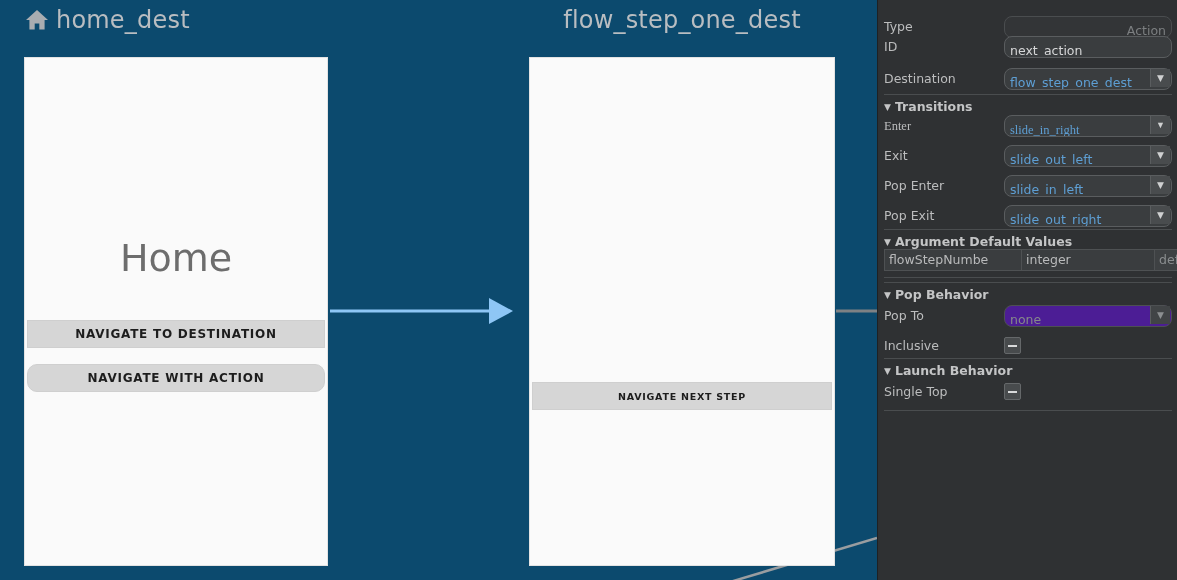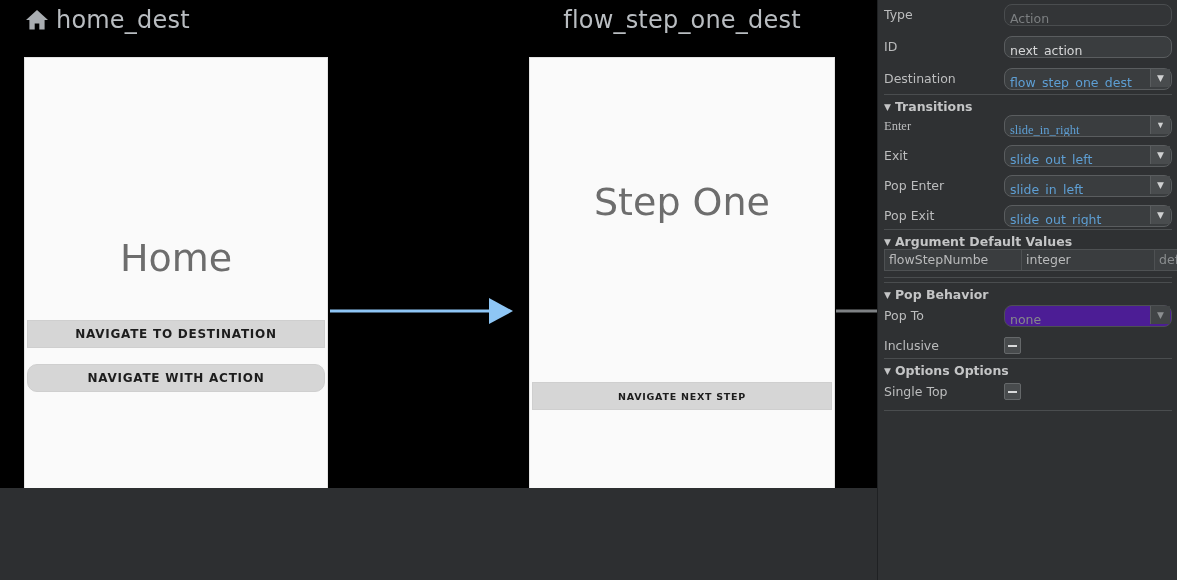--- a/index.html
+++ b/index.html
@@ -5,21 +5,21 @@
   html,body{margin:0;padding:0;}
   body{
     width:1177px;height:580px;overflow:hidden;
     background:#2d2f31;
     font-family:"DejaVu Sans","Liberation Sans",sans-serif;
     -webkit-font-smoothing:antialiased;
   }
   #root{position:relative;width:1177px;height:580px;}
 
   
-  #canvas{position:absolute;left:0;top:0;width:877px;height:488px;background:#000000;overflow:hidden;}
+  #canvas{position:absolute;left:0;top:0;width:877px;height:580px;background:#0c4a6e;overflow:hidden;}
 
   .node{position:absolute;}
   .node-title{
     position:absolute;left:0;top:0;height:40px;
     display:flex;align-items:center;gap:6px;
     color:#b9bdc1;font-size:24px;font-weight:400;letter-spacing:.2px;
     white-space:nowrap;
   }
   .home-icon{display:block;width:26px;height:22px;}
   .node-frame{
@@ -127,30 +127,29 @@
       </div>
     </div>
 
     <div class="node" style="left:529px;top:0;width:306px;height:568px;">
       <div class="node-title" style="left:0;width:306px;justify-content:center;">
         <span>flow_step_one_dest</span>
       </div>
 
       <div class="node-frame" style="left:0;top:57px;width:306px;height:509px;">
         <div class="screen">
-          <div class="screen-label" style="top:122px;">Step One</div>
           <div class="mat-btn small" style="top:324px;">NAVIGATE NEXT STEP</div>
         </div>
       </div>
     </div>
   </div>
 
   <div id="panel">
 
-    <div class="prow" style="top:0;">
+    <div class="prow" style="top:12px;text-align:right;">
       <div class="plabel">Type</div>
       <div class="pfield placeholder">Action</div>
     </div>
 
     <div class="prow" style="top:32px;">
       <div class="plabel">ID</div>
       <div class="pfield">next_action</div>
     </div>
 
     <div class="prow" style="top:64px;">
@@ -221,21 +220,21 @@
     <div class="prow" style="top:331px;">
       <div class="plabel">Inclusive</div>
       <div class="chk" style="left:126px;">
           <i></i>
         </div>
     </div>
 
     <div class="section" style="top:358px;">
       <div class="sep"></div>
       <div class="stitle">
-        <span class="stri">▼</span><span>Options Options</span>
+        <span class="stri">▼</span><span>Launch Behavior</span>
       </div>
     </div>
 
     <div class="prow" style="top:377px;">
       <div class="plabel">Single Top</div>
       <div class="chk" style="left:126px;">
           <i></i>
         </div>
     </div>
 

